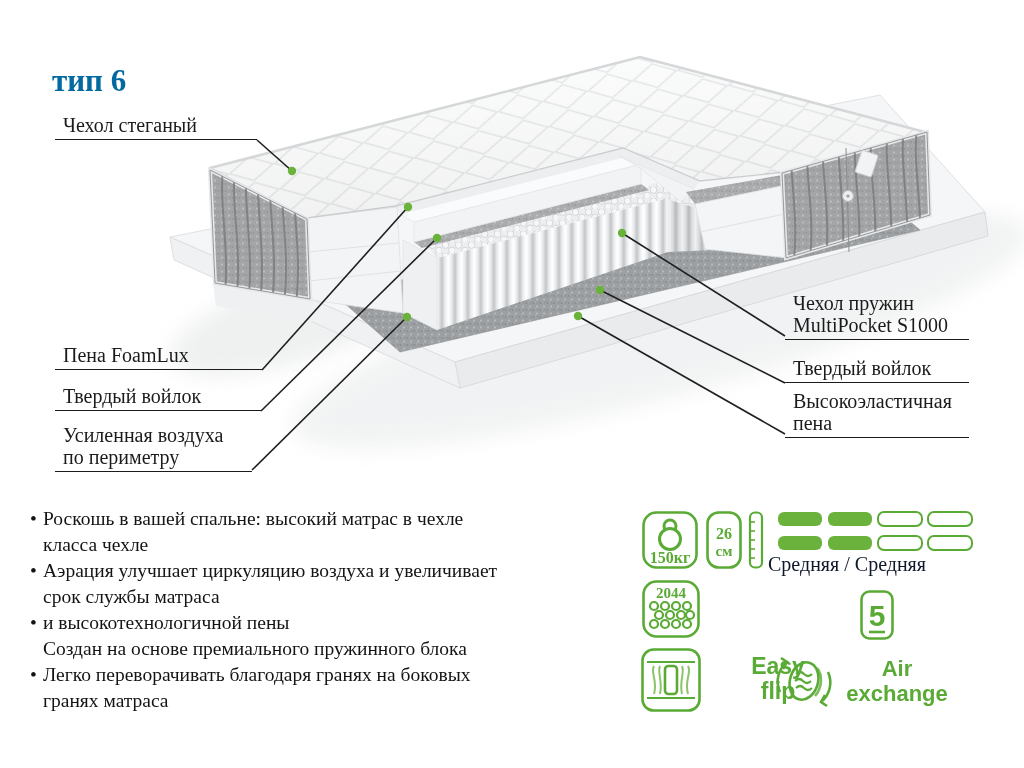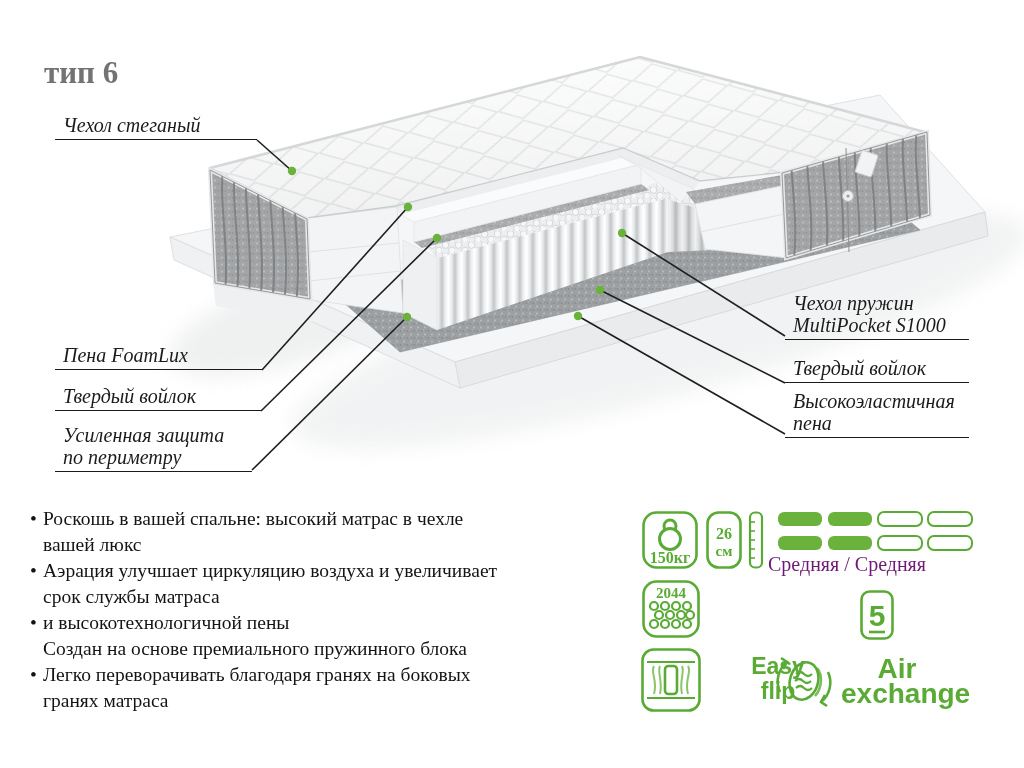--- a/index.html
+++ b/index.html
@@ -1,33 +1,33 @@
 <!DOCTYPE html>
 <html><head>
 <meta charset="utf-8">
 <style>
   html,body{margin:0;padding:0;background:#fff;}
   .stage{position:relative;width:1024px;height:768px;background:#ffffff;overflow:hidden;
          font-family:"Liberation Serif",serif;}
   .illus{position:absolute;left:0;top:0;}
-  .title{position:absolute;left:44px;top:56px;margin:0;
-         font:bold 31px/34px "Liberation Serif",serif;color:#737373;}
+  .title{position:absolute;left:44px;top:56px;margin:8px;
+         font:bold 31px/34px "Liberation Serif",serif;color:#0369a1;}
   .callout{position:absolute;box-sizing:border-box;
            font:20px/22px "Liberation Serif",serif;color:#1b1b1b;
            border-bottom:1.6px solid #1b1b1b;padding:0 4px 3px 8px;}
-  .callout .cl{white-space:nowrap;font-style:italic;}
+  .callout .cl{white-space:nowrap;}
   .feat{position:absolute;left:30px;top:506px;width:585px;
         font:19.5px/26px "Liberation Serif",serif;color:#141414;}
   .fi{position:relative;padding-left:13px;}
   .fi .blt{position:absolute;left:0;top:0;}
   .spec{position:absolute;padding-left:9px;}
   .spec-text{position:absolute;color:#5aab35;font-family:"Liberation Sans",sans-serif;
              font-weight:bold;text-align:center;}
   .firm-label{position:absolute;left:768px;top:552px;width:210px;
-              font:20px/24px "Liberation Serif",serif;color:#701a75;}
+              font:20px/24px "Liberation Serif",serif;color:#0f172a;}
   svg text.num{font-family:"Liberation Serif",serif;font-weight:bold;fill:#5aab35;}
   svg text.snum{font-family:"Liberation Sans",sans-serif;font-weight:bold;fill:#5aab35;}
 </style>
 </head>
 <body>
 
 <div class="stage">
 
   <svg class="illus" width="1024" height="768" viewBox="0 0 1024 768">
     <defs>
@@ -199,40 +199,40 @@
   <div class="callout" style="left:55px;top:114px;width:202px">
     <div class="cl">Чехол стеганый</div>
   </div>
   <div class="callout" style="left:55px;top:344px;width:207px">
     <div class="cl">Пена FoamLux</div>
   </div>
   <div class="callout" style="left:55px;top:385px;width:206px">
     <div class="cl">Твердый войлок</div>
   </div>
   <div class="callout" style="left:55px;top:424px;width:197px">
-    <div class="cl">Усиленная защита</div>
+    <div class="cl">Усиленная воздуха</div>
     <div class="cl">по периметру</div>
   </div>
   <div class="callout" style="left:785px;top:292px;width:184px">
     <div class="cl">Чехол пружин</div>
     <div class="cl">MultiPocket S1000</div>
   </div>
   <div class="callout" style="left:785px;top:357px;width:184px">
     <div class="cl">Твердый войлок</div>
   </div>
   <div class="callout" style="left:785px;top:390px;width:184px">
     <div class="cl">Высокоэластичная</div>
     <div class="cl">пена</div>
   </div>
 
   <div class="feat">
     <div class="fi">
       <span class="blt">•</span>
       <div>Роскошь в вашей спальне: высокий матрас в чехле</div>
-      <div>вашей люкс</div>
+      <div>класса чехле</div>
     </div>
     <div class="fi">
       <span class="blt">•</span>
       <div>Аэрация улучшает циркуляцию воздуха и увеличивает</div>
       <div>срок службы матраса</div>
     </div>
     <div class="fi">
       <span class="blt">•</span>
       <div>и высокотехнологичной пены</div>
       <div>Создан на основе премиального пружинного блока</div>
@@ -351,18 +351,18 @@
         <ellipse cx="33" cy="31" rx="14" ry="19" transform="rotate(16 33 31)"></ellipse>
         <path d="M46,18 a14,19 16 0 1 -2,28" opacity="0.8"></path>
       </g>
       <g stroke="#5aab35" stroke-width="2.2" fill="none">
         <path d="M25,24 q4,-4 8,0 t8,0"></path>
         <path d="M24,31 q4,-4 8,0 t8,0"></path>
         <path d="M25,38 q4,-4 8,0 t8,0"></path>
       </g>
     </svg>
   </div>
-  <div class="spec spec-text" style="left:832px;top:656px;width:112px;font-size:28px;line-height:25px">
+  <div class="spec spec-text" style="left:832px;top:656px;width:112px;font-size:22px;line-height:25px">
     <div>Air</div>
     <div>exchange</div>
   </div>
 
 </div>
 
 </body></html>

